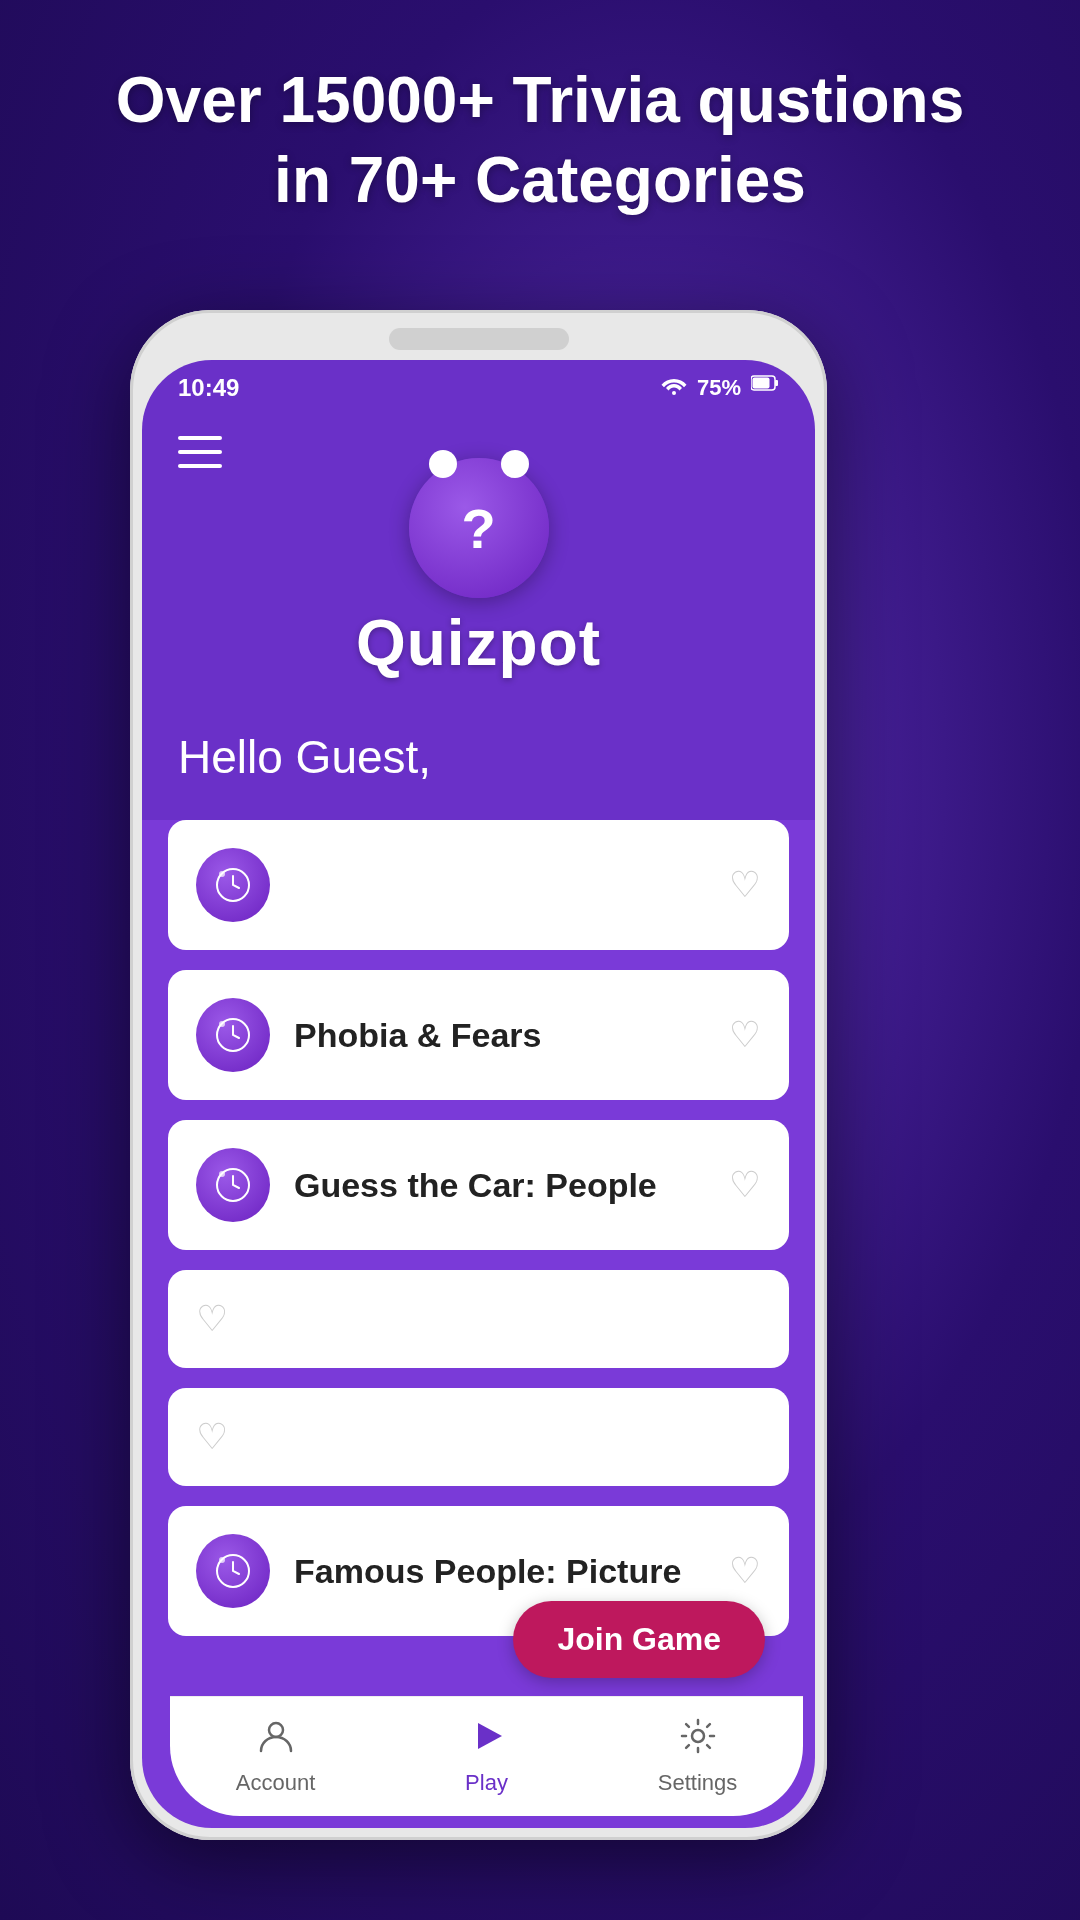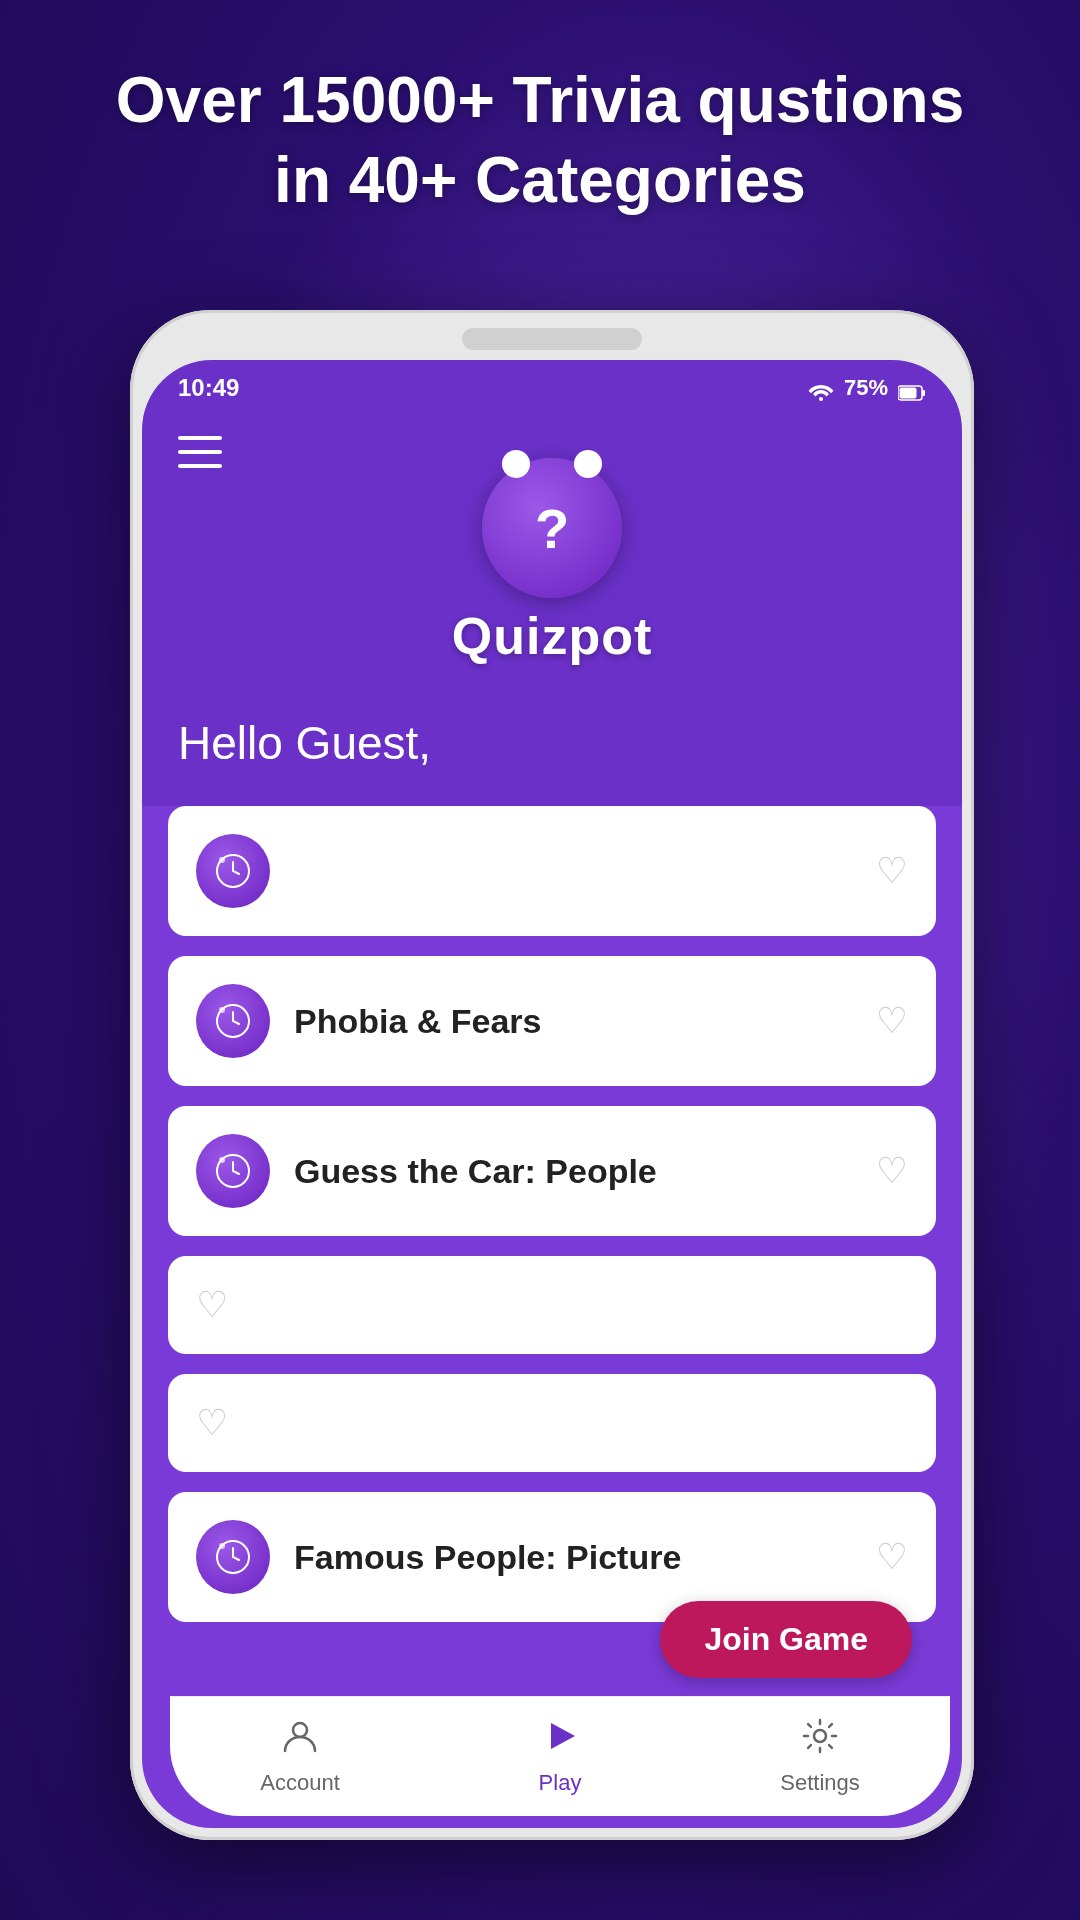--- a/index.html
+++ b/index.html
@@ -26,21 +26,21 @@
       font-weight: 600;
       line-height: 1.25;
       padding: 0 56px;
       text-shadow: 0 2px 8px rgba(0,0,0,0.3);
     }
     
     .phone-frame {
       position: absolute;
       top: 310px;
       left: 130px;
-      width: 844px;
+      width: 697px;
       height: 1530px;
       background: #e8e8e8;
       border-radius: 80px;
       box-shadow: 0 20px 80px rgba(0,0,0,0.5), inset 0 0 0 3px #d0d0d0;
       overflow: hidden;
     }
     .phone-notch {
       position: absolute;
       top: 18px;
       left: 50%;
@@ -59,21 +59,21 @@
       align-items: center;
       justify-content: space-between;
       padding: 0 36px;
       color: white;
       font-size: 24px;
       font-weight: 600;
       border-radius: 70px 70px 0 0;
     }
     .status-right {
       display: flex;
-      align-items: flex-end;
+      align-items: flex-start;
       gap: 10px;
       font-size: 22px;
     }
     
     .app-header {
       background: #6a30c8;
       padding: 20px 36px 50px 36px;
     }
     .menu-icon {
       width: 44px;
@@ -116,21 +116,21 @@
       position: absolute;
       width: 28px; height: 28px;
       background: white;
       border-radius: 50%;
     }
     .logo-circle::before { top: -8px; left: 20px; }
     .logo-circle::after  { top: -8px; right: 20px; }
 
     .logo-text {
       color: white;
-      font-size: 52px;
+      font-size: 64px;
       font-weight: bold;
       letter-spacing: 1px;
       text-shadow: 0 2px 6px rgba(0,0,0,0.3);
     }
     .hello-text {
       background: #6a30c8;
       color: white;
       font-size: 46px;
       font-weight: normal;
       padding: 0 36px 36px 36px;
@@ -240,21 +240,21 @@
       padding: 0 26px 20px 26px;
     }
   </style>
 </head>
 <body>
 
 <div class="bg-overlay"></div>
 
 <div class="hero-text">
   <span>Over 15000+ Trivia qustions</span><br>
-  <span>in 40+ Categories</span>
+  <span>in 70+ Categories</span>
 </div>
 
 <div class="phone-frame">
   <div class="phone-notch"></div>
 
   <div class="full-screen">
 
     <div class="status-bar">
       <span>10:49</span>
       <div class="status-right">

